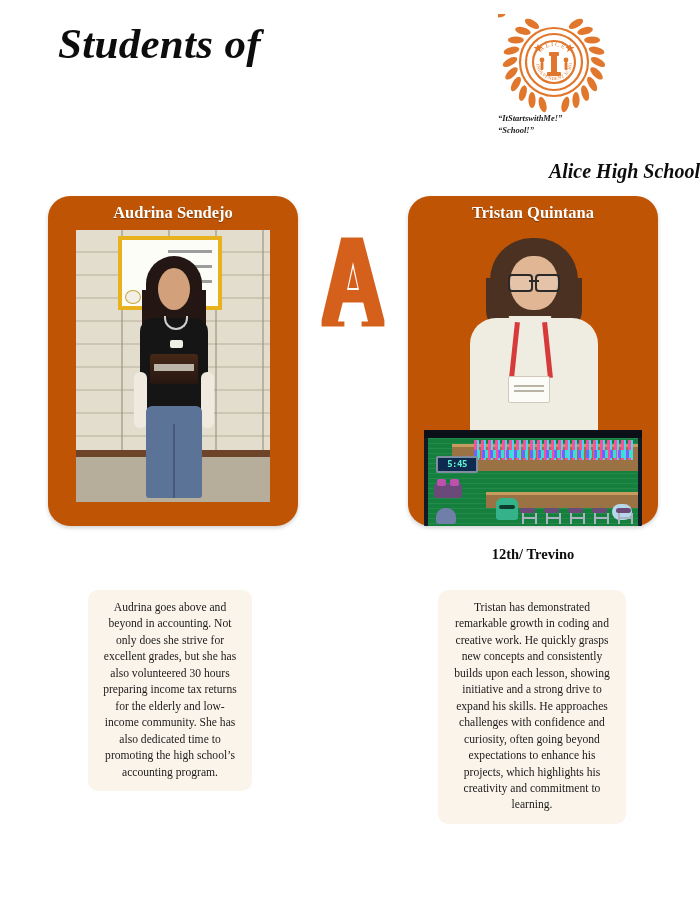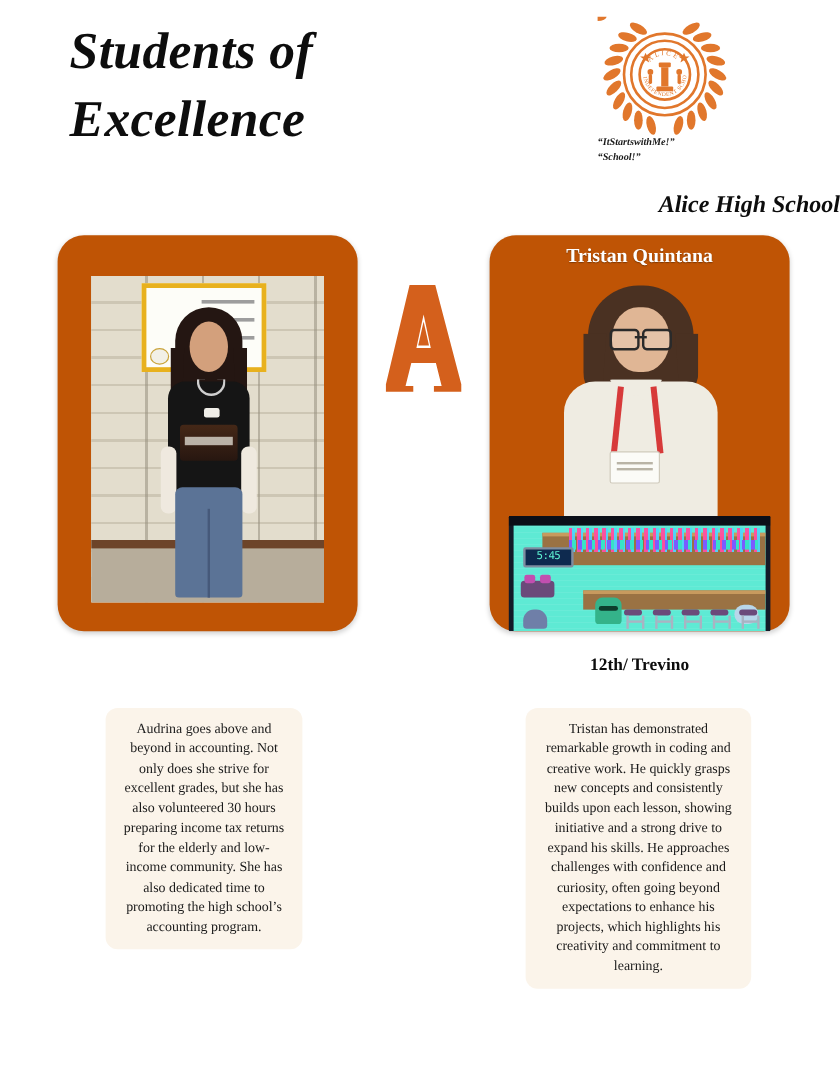--- a/index.html
+++ b/index.html
@@ -113,21 +113,21 @@
   .lanyard i{position:absolute;top:0;width:5px;height:56px;background:#d73a3a;}
   .lanyard i.l{left:0;transform:rotate(6deg);} .lanyard i.r{right:0;transform:rotate(-6deg);}
   .badge{position:absolute;left:44px;top:138px;width:40px;height:25px;background:#fbfbf7;border:1px solid #cfcabc;border-radius:2px;}
   .badge:after{content:"";position:absolute;left:5px;top:8px;right:5px;height:2px;background:#b9b4a6;box-shadow:0 5px 0 #b9b4a6;}
 
   .game{
     position:absolute;left:16px;bottom:0;width:218px;height:96px;
     background:#121a28;overflow:hidden;border-radius:1px;
   }
   .g-bezel{position:absolute;left:0;right:0;top:0;height:8px;background:#0b0f18;}
-  .g-screen{position:absolute;left:4px;right:4px;top:8px;bottom:0;background:#5eead4;overflow:hidden;}
+  .g-screen{position:absolute;left:4px;right:4px;top:8px;bottom:0;background:#15803d;overflow:hidden;font-weight:bold;}
   .g-screen:before{content:"";position:absolute;inset:0;background:repeating-linear-gradient(to bottom,rgba(255,255,255,.07) 0 1px,transparent 1px 5px);}
   .g-bar{position:absolute;left:24px;right:0;top:6px;height:24px;background:#9a7243;border-top:3px solid #c79a5e;}
   .g-bottles{position:absolute;left:46px;right:4px;top:2px;height:20px;
     background:
       repeating-linear-gradient(to right,#ff4fa3 0 3px,transparent 3px 7px),
       repeating-linear-gradient(to right,transparent 0 2px,#4fd6ff 2px 5px,transparent 5px 7px);
     opacity:.95;}
   .g-bottles2{position:absolute;left:46px;right:4px;top:12px;height:8px;
     background:repeating-linear-gradient(to right,#7a5cff 0 3px,#37e3c6 3px 6px,transparent 6px 8px);}
   .g-timer{position:absolute;left:8px;top:18px;width:38px;height:13px;background:#0e2a4f;border:2px solid #7f8da0;border-radius:2px;
@@ -171,21 +171,20 @@
   .desc.left{left:88px;top:590px;width:164px;}
   .desc.right{left:438px;top:590px;width:188px;}
 </style>
 </head>
 <body>
 
 <div class="page">
 
   <div class="poster-title">
     <span>Students of</span>
-    <span class="l2">Excellence</span>
   </div>
 
   <div class="seal-wrap">
     <svg class="seal-svg" width="112" height="100" viewBox="0 0 112 100">
       <g fill="none" stroke="#e1772c" stroke-width="2.2">
         <circle cx="56" cy="48" r="34"></circle>
         <circle cx="56" cy="48" r="28"></circle>
         <circle cx="56" cy="48" r="21"></circle>
       </g>
 
@@ -288,20 +287,21 @@
     </svg>
     <div class="seal-taglines">
       <div>“ItStartswithMe!”</div>
       <div>“School!”</div>
     </div>
   </div>
 
   <div class="school-name">Alice High School</div>
 
   <div class="card left">
+    <div class="card-name">Audrina Sendejo</div>
     <div class="photo-left">
       <div class="wall"></div>
       <div class="board">
         <span class="ln a"></span>
         <span class="ln b"></span>
         <span class="ln c"></span>
         <span class="mascot"></span>
       </div>
       <div class="floor"></div>
       <div class="person">

